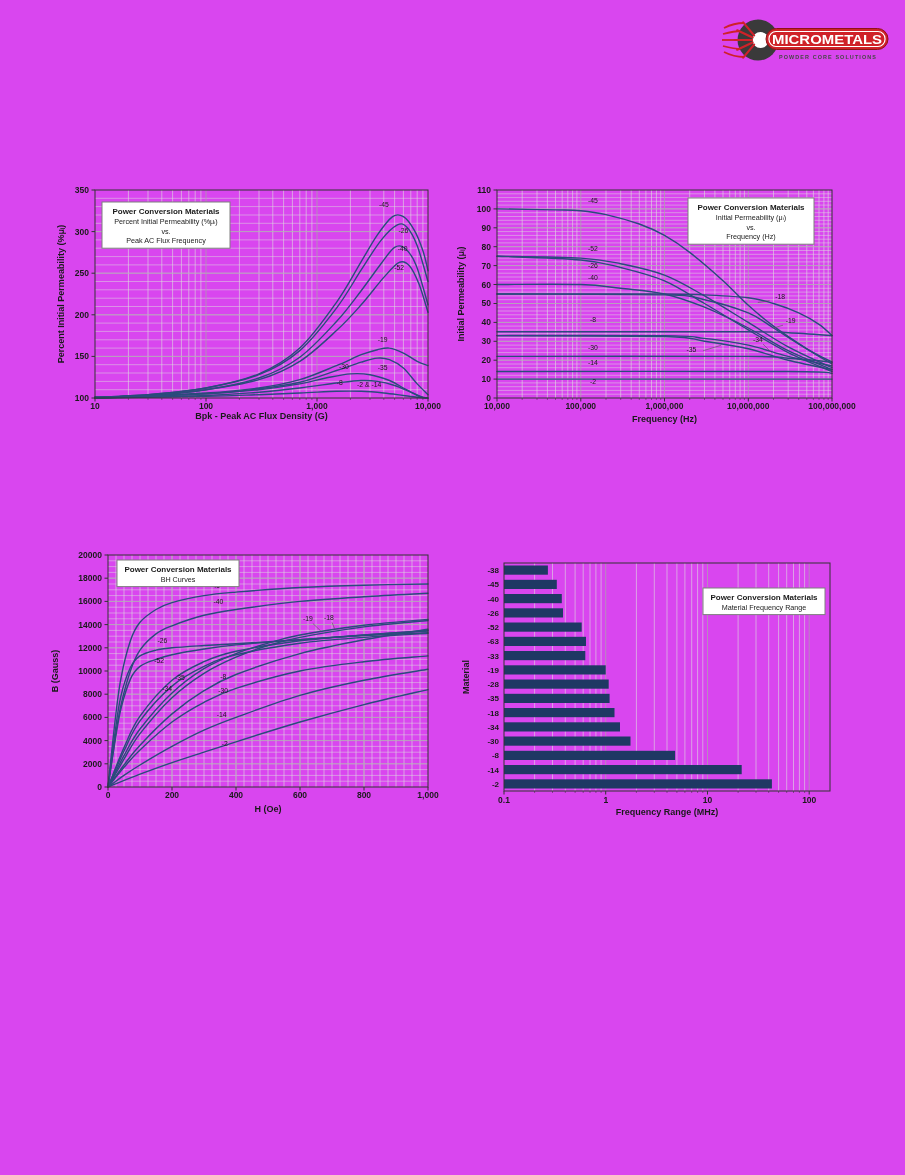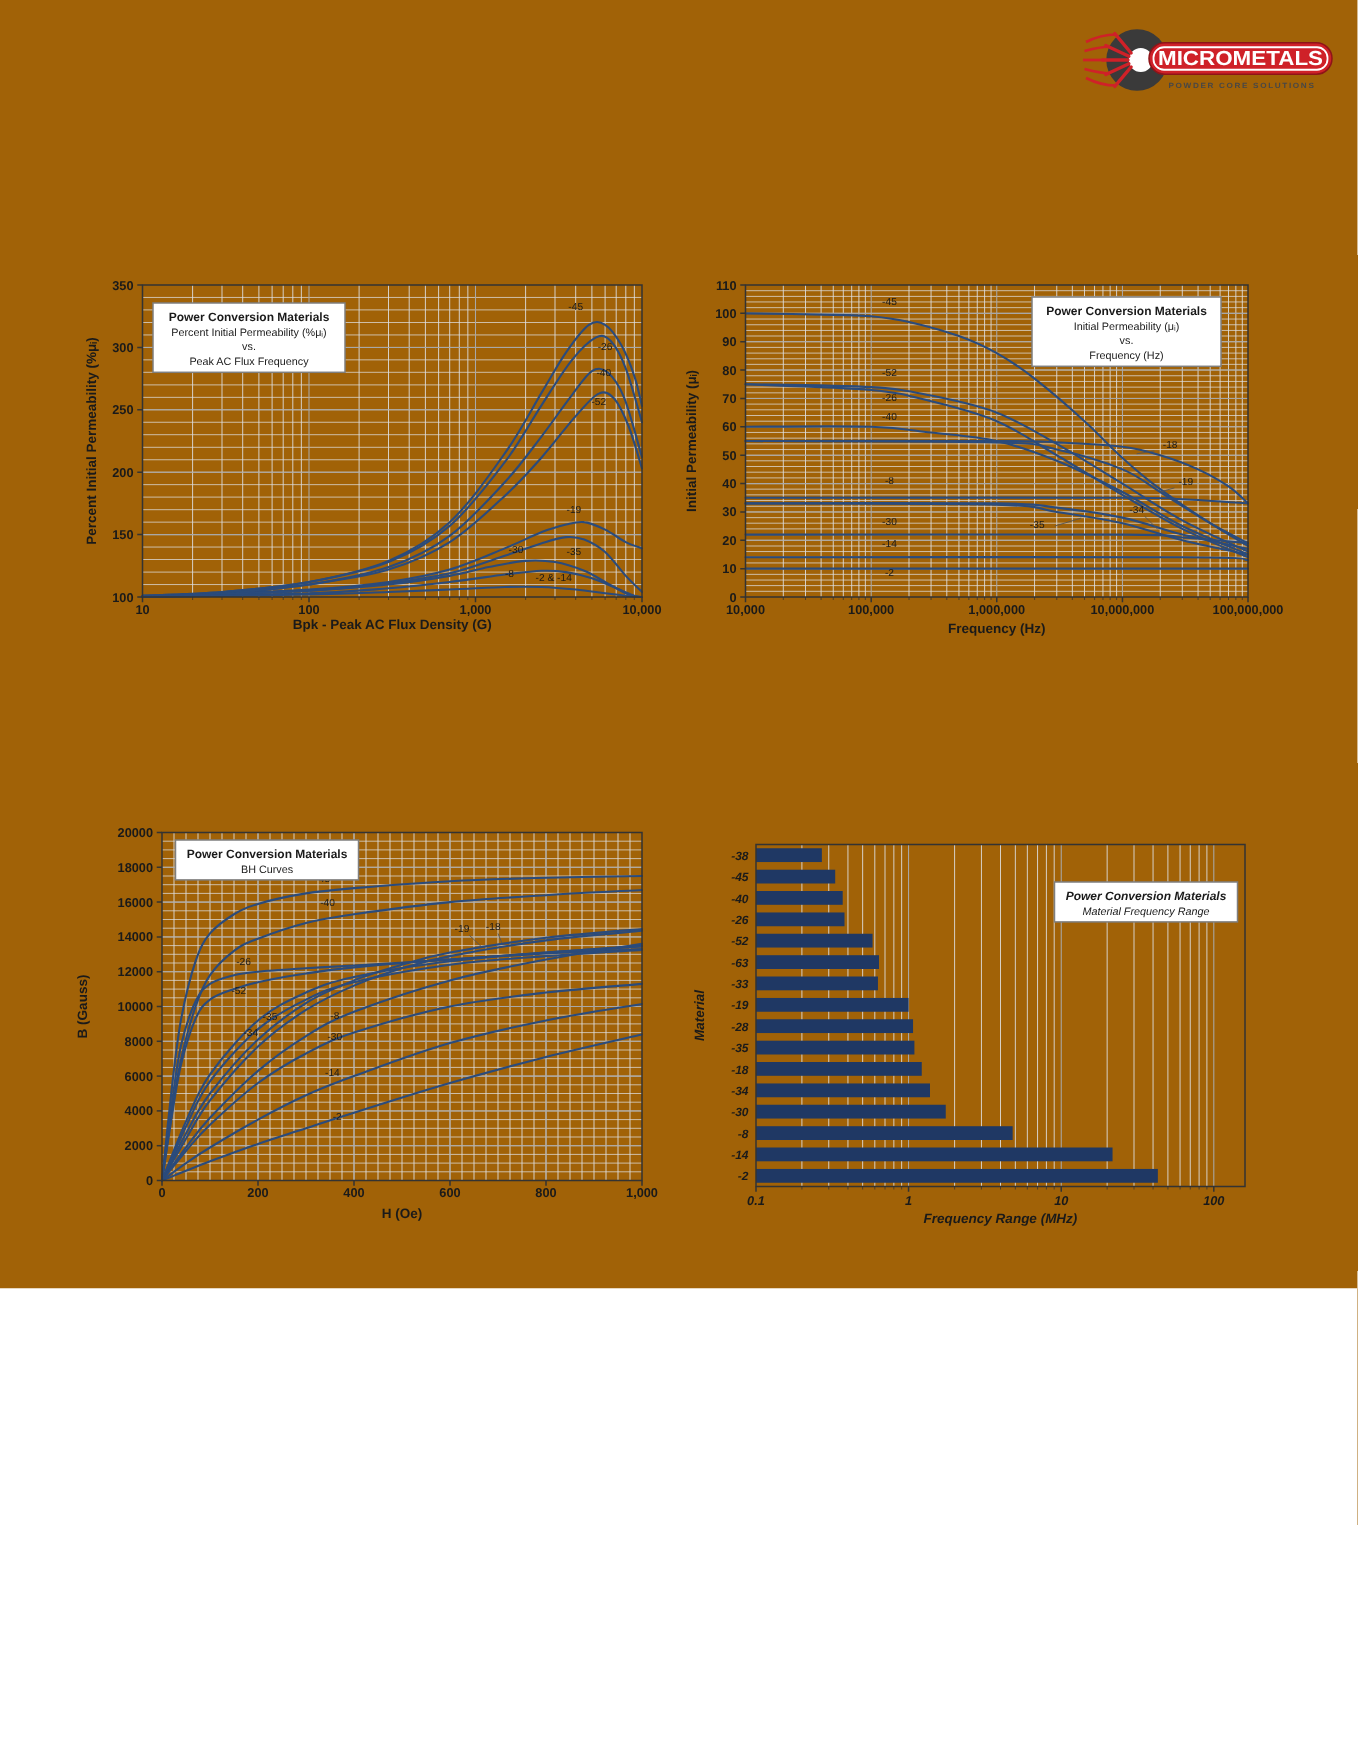--- a/index.html
+++ b/index.html
@@ -1,17 +1,17 @@
 <!DOCTYPE html>
 <html><head>
 <meta charset="utf-8">
 <style>
   html,body{margin:0;padding:0;background:#ffffff;}
   body{font-family:"Liberation Sans",sans-serif;}
-  .page{position:relative;width:905px;height:859px;background:#a16207;overflow:hidden;}
+  .page{position:relative;width:905px;height:1175px;background:#d946ef;overflow:hidden;}
   .chart{position:absolute;}
   .logo{position:absolute;left:716px;top:10px;width:178px;height:58px;}
   svg{display:block;}
 </style>
 </head>
 <body>
 
 <div class="page">
 
   <div class="logo">
@@ -530,21 +530,21 @@
         <text x="52" y="35.19999999999999" font-size="8.5" fill="#1a1a1a" text-anchor="end" font-weight="700" font-family="Liberation Sans, sans-serif">18000</text>
         <line x1="54.5" y1="9.0" x2="58" y2="9.0" stroke="#333333" stroke-width="1"></line>
         <text x="52" y="12" font-size="8.5" fill="#1a1a1a" text-anchor="end" font-weight="700" font-family="Liberation Sans, sans-serif">20000</text>
         <text x="218" y="266" font-size="9" fill="#1a1a1a" text-anchor="middle" font-weight="700" font-family="Liberation Sans, sans-serif">H (Oe)</text>
         <text x="8" y="125" font-size="9" fill="#1a1a1a" text-anchor="middle" font-weight="700" font-family="Liberation Sans, sans-serif" transform="rotate(-90 8 125)">B (Gauss)</text>
         <rect x="67" y="14" width="122" height="26.6" fill="#ffffff" stroke="#7f7f7f" stroke-width="1"></rect>
         <text x="128" y="26" font-size="8" fill="#1a1a1a" text-anchor="middle" font-weight="700" font-family="Liberation Sans, sans-serif">Power Conversion Materials</text>
         <text x="128" y="35.8" font-size="7.2" fill="#1a1a1a" text-anchor="middle" font-weight="400" font-family="Liberation Sans, sans-serif">BH Curves</text>
       </svg>
     </div>
-  <div class="chart" id="chart4" style="left:455px;top:546px;font-style:italic;">
+  <div class="chart" id="chart4" style="left:455px;top:546px;">
       <svg viewBox="0 0 402 278" width="402" height="278">
         <line x1="79.6" y1="17" x2="79.6" y2="245" stroke="#dddddd" stroke-width="0.6"></line>
         <line x1="97.5" y1="17" x2="97.5" y2="245" stroke="#dddddd" stroke-width="0.6"></line>
         <line x1="110.3" y1="17" x2="110.3" y2="245" stroke="#dddddd" stroke-width="0.6"></line>
         <line x1="120.1" y1="17" x2="120.1" y2="245" stroke="#dddddd" stroke-width="0.6"></line>
         <line x1="128.2" y1="17" x2="128.2" y2="245" stroke="#dddddd" stroke-width="0.6"></line>
         <line x1="135.0" y1="17" x2="135.0" y2="245" stroke="#dddddd" stroke-width="0.6"></line>
         <line x1="140.9" y1="17" x2="140.9" y2="245" stroke="#dddddd" stroke-width="0.6"></line>
         <line x1="146.1" y1="17" x2="146.1" y2="245" stroke="#dddddd" stroke-width="0.6"></line>
         <line x1="181.4" y1="17" x2="181.4" y2="245" stroke="#dddddd" stroke-width="0.6"></line>

